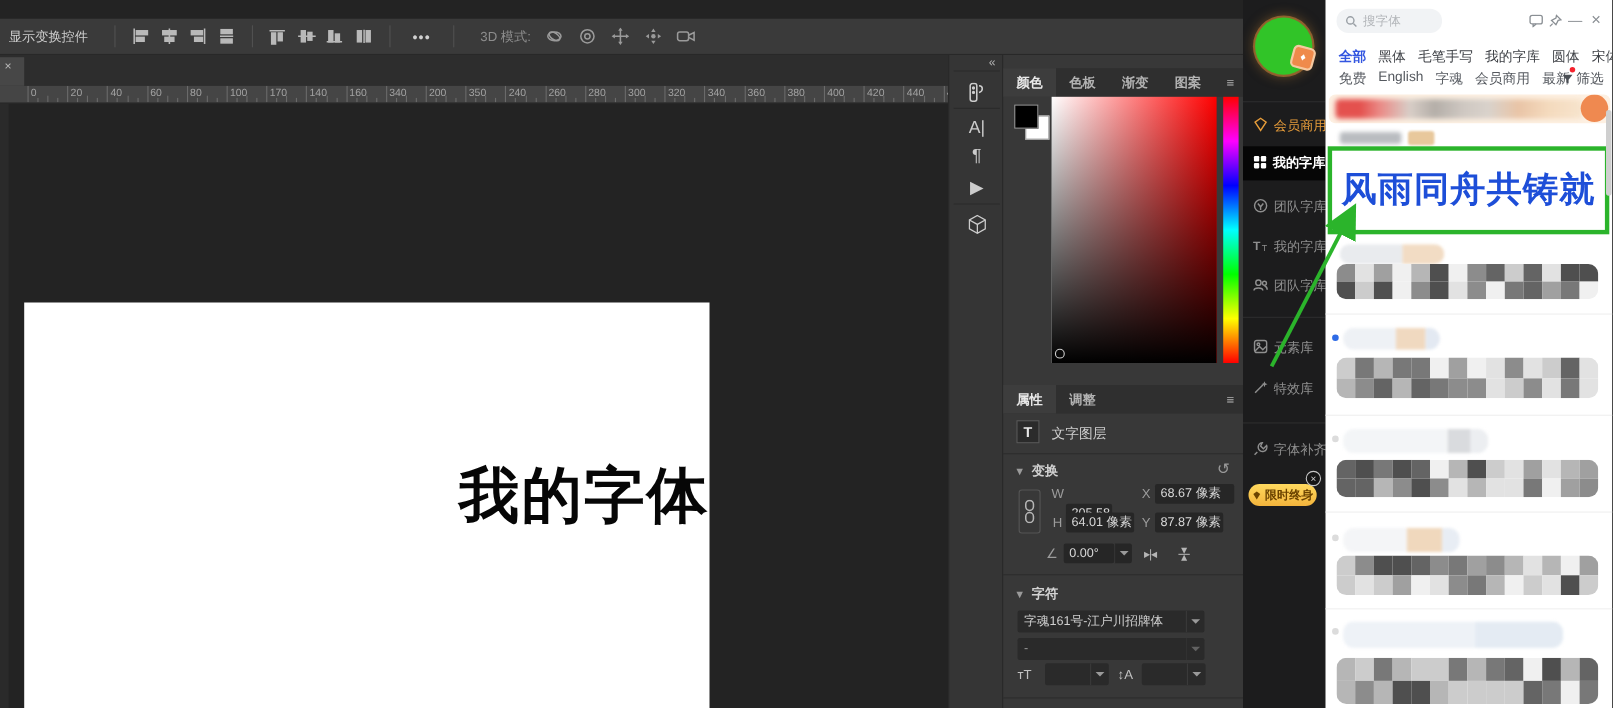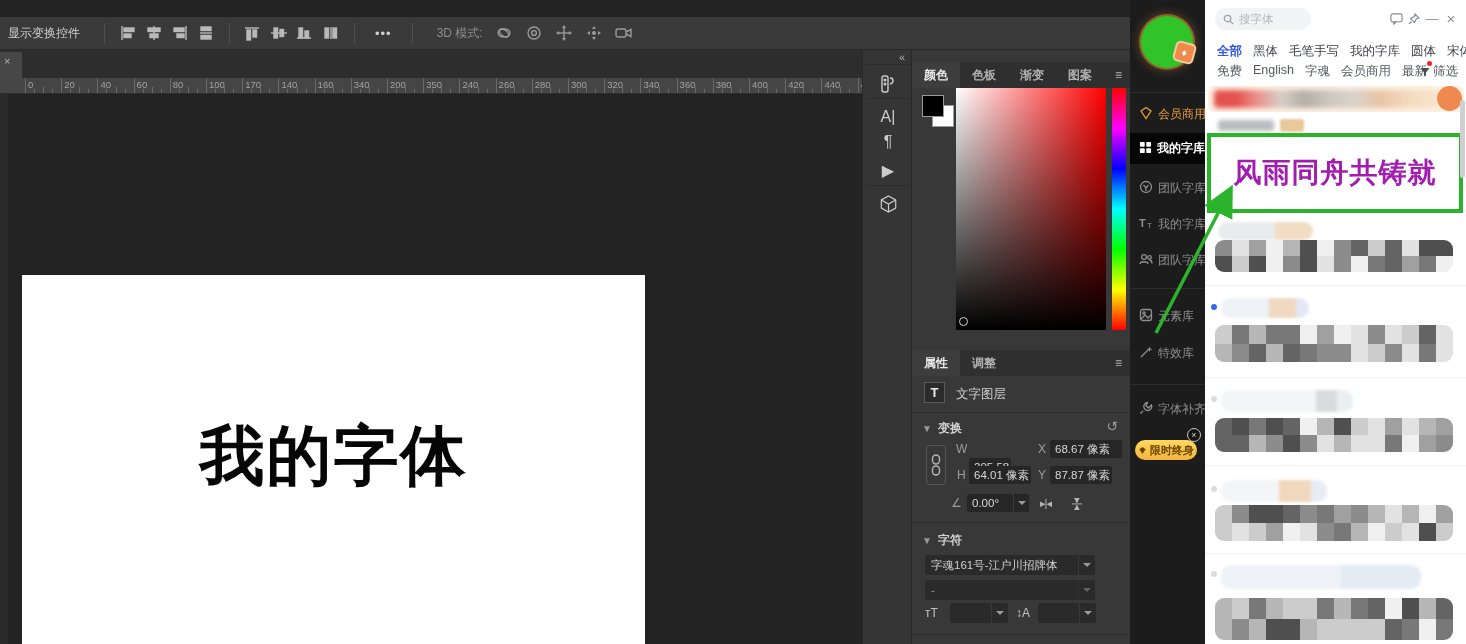--- a/index.html
+++ b/index.html
@@ -20,21 +20,21 @@
   .tabstrip{position:absolute;left:0;top:50px;width:862px;height:28px;background:#2d2d2d;}
   .doc-tab{position:absolute;left:0;top:2px;width:22px;height:26px;background:#474747;color:#b5b5b5;font-size:11px;display:flex;align-items:flex-start;justify-content:flex-start;padding:3px 0 0 4px;cursor:pointer;}
 
   .ruler{position:absolute;left:0;top:78px;width:862px;height:16px;background:#454545;border-bottom:1px solid #2e2e2e;overflow:hidden;}
   .ruler .lab{position:absolute;top:1px;font-size:9.5px;color:#a2a2a2;}
   .ruler .tick{position:absolute;bottom:0;width:1px;background:#6a6a6a;}
 
   .canvas{position:absolute;left:0;top:94px;width:862px;height:550px;background:#232323;}
   .canvas .edge{position:absolute;left:0;top:0;width:8px;height:100%;background:#2a2a2a;}
   .artboard{position:absolute;left:22px;top:181px;width:623px;height:369px;background:#ffffff;}
-  .art-text{margin-top:145px;text-align:center;font-size:65px;line-height:1.1;font-weight:900;letter-spacing:2px;color:#060606;font-family:"Liberation Sans","DejaVu Sans",sans-serif;}
+  .art-text{margin-top:145px;text-align:right;font-size:55px;line-height:1.1;font-weight:900;letter-spacing:2px;color:#060606;font-family:"Liberation Sans","DejaVu Sans",sans-serif;}
 
   
   .dock{position:absolute;left:862px;top:50px;width:50px;height:594px;background:#353535;border-left:1px solid #282828;border-right:1px solid #282828;}
   .dock .collapse{position:absolute;right:6px;top:1px;color:#b5b5b5;font-size:11px;cursor:pointer;}
   .dock-ico{position:absolute;left:12px;width:26px;height:24px;display:flex;align-items:center;justify-content:center;color:#cccccc;font-size:16px;cursor:pointer;}
   .dock-sep{position:absolute;left:4px;width:42px;height:1px;background:#2b2b2b;}
 
   
   .panels{position:absolute;left:912px;top:50px;width:218px;height:594px;background:#383838;}
   .ptabs{position:absolute;left:0;width:218px;height:26px;background:#2f2f2f;display:flex;align-items:stretch;}
@@ -92,21 +92,21 @@
   .cat .rdot{position:absolute;right:-5px;top:-2px;width:5px;height:5px;border-radius:50%;background:#f5222d;}
   .filter-btn{position:absolute;right:8px;display:flex;align-items:center;gap:3px;font-size:12.5px;color:#4a4e54;cursor:pointer;}
   .banner{position:absolute;left:3px;top:86px;width:256px;height:26px;border-radius:6px;background:#fdf0e2;overflow:hidden;}
   .banner-strip{position:absolute;left:6px;top:4px;width:225px;height:18px;border-radius:4px;filter:blur(2.5px);
     background:linear-gradient(90deg,#e4514e 0,#e4514e 10%,#ea8a86 18%,#d8cec7 30%,#b4aea8 40%,#cfc8c2 52%,#d9d2cb 62%,#e9c4a6 74%,#f4dabd 86%,#f7e4cd 100%);}
   .banner-circle{position:absolute;right:2px;top:0px;width:25px;height:25px;border-radius:50%;background:#ef8950;}
   .hero-name{position:absolute;left:13px;top:119px;display:flex;align-items:center;gap:6px;}
   .hero-name .nm{width:56px;height:11px;border-radius:3px;background:#b9bcc0;filter:blur(2px);}
   .hero-name .tg{width:24px;height:13px;border-radius:3px;background:#e8c89c;filter:blur(1px);}
   .green-box{position:absolute;left:2px;top:133px;width:256px;height:80px;border:4px solid #2bb42b;background:#fff;display:flex;align-items:center;justify-content:center;}
-  .sample-text{font-size:28px;font-weight:900;color:#a21caf;letter-spacing:1px;font-family:"Liberation Serif","DejaVu Serif",serif;white-space:nowrap;}
+  .sample-text{font-size:32px;font-weight:900;color:#1d4ed8;letter-spacing:1px;font-family:"Liberation Serif","DejaVu Serif",serif;white-space:nowrap;}
   .frow{position:absolute;left:0;width:261px;}
   .frow .dot{position:absolute;left:6px;width:6px;height:6px;border-radius:50%;}
   .pill{position:absolute;display:flex;overflow:hidden;border-radius:10px;filter:blur(1.5px);}
   .pill span{height:100%;}
   .mosaic{position:absolute;left:10px;display:flex;flex-wrap:wrap;overflow:hidden;border-radius:9px;}
   .mosaic i{display:block;}
   .fdiv{position:absolute;left:0;width:261px;height:1px;background:#efefef;}
   .vscroll{position:absolute;left:255px;top:100px;width:5px;height:78px;border-radius:3px;background:#cfcfcf;}
 
   .arrow-overlay{position:absolute;left:0;top:0;width:1466px;height:644px;pointer-events:none;}

